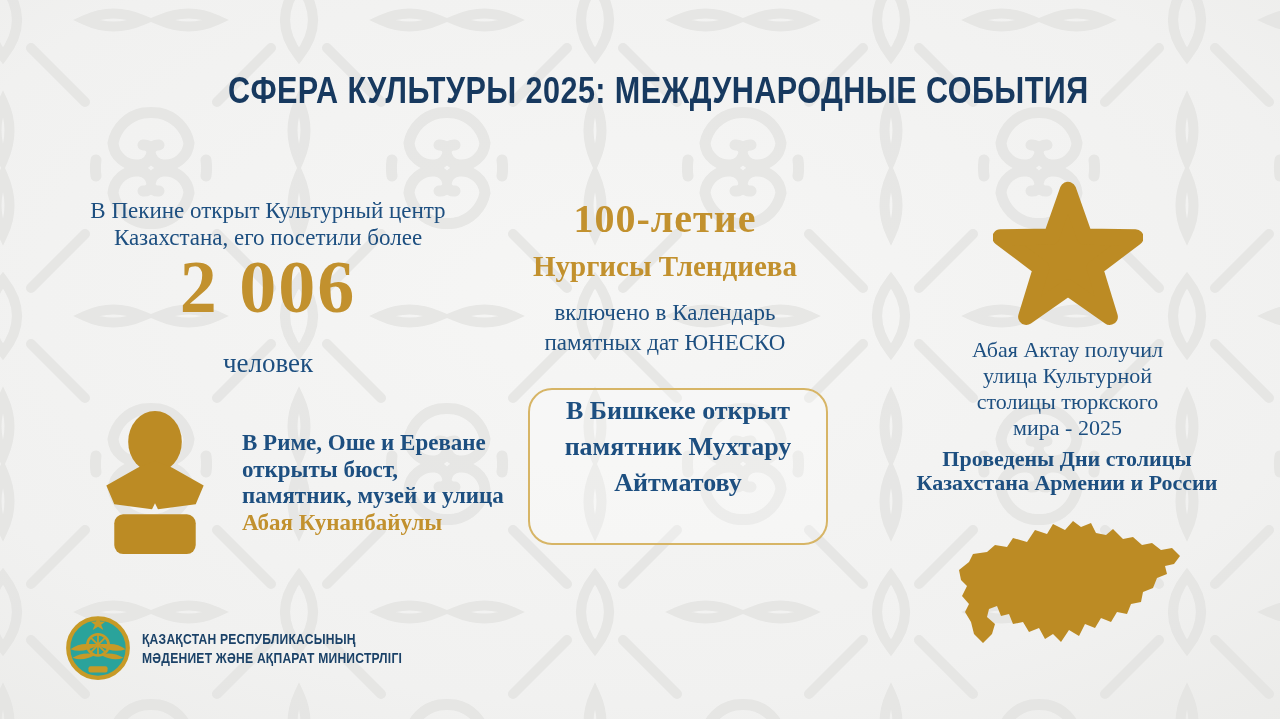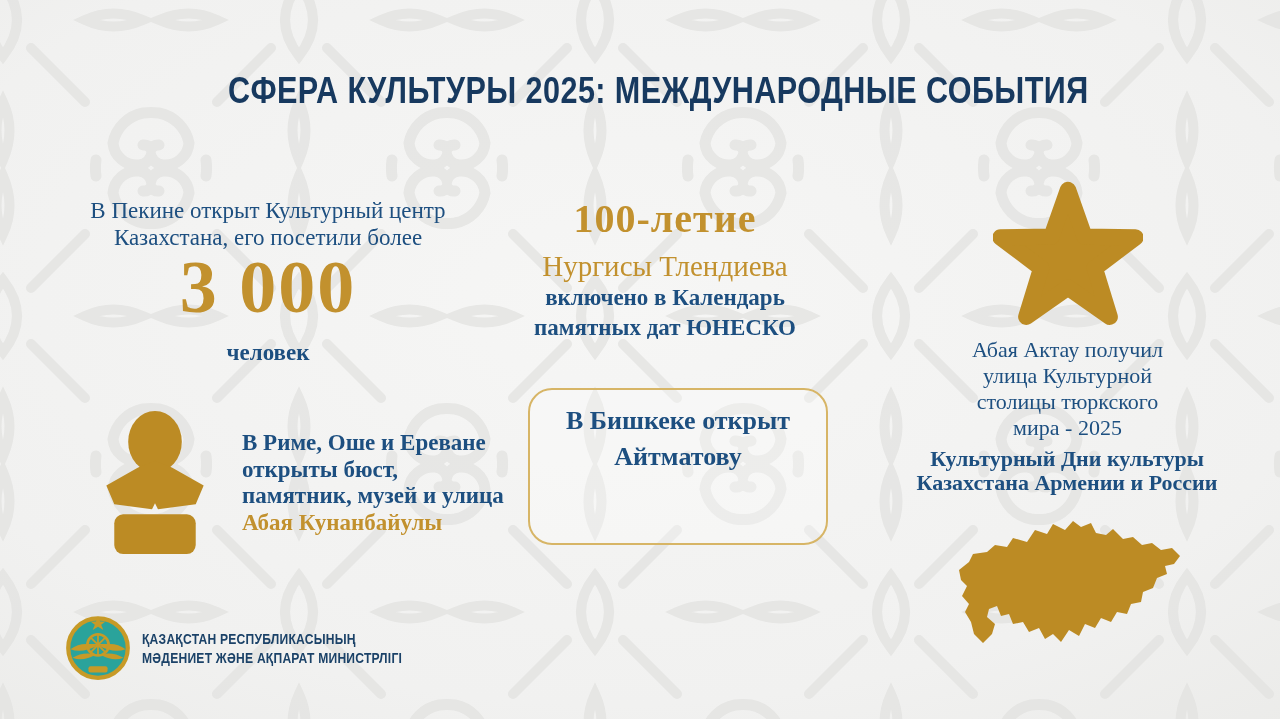--- a/index.html
+++ b/index.html
@@ -14,38 +14,38 @@
   .b{font-weight:normal;}
 
   .title-wrap{left:0;top:70px;width:1228px;text-align:center;margin-left:44px;}
   .title-inner{display:inline-block;transform:scaleX(0.85);transform-origin:center;
     white-space:nowrap;font-family:"Liberation Sans",sans-serif;font-weight:bold;
     font-size:36px;letter-spacing:0.5px;color:#17395f;}
 
   .bj-head{left:62px;top:197px;width:412px;font-size:23px;font-weight:normal;line-height:27px;}
   .bj-num{left:62px;top:244px;width:412px;font-size:74px;font-weight:bold;line-height:86px;
           letter-spacing:2px;white-space:nowrap;}
-  .bj-cap{left:62px;top:340px;width:412px;font-size:23px;font-weight:bold;}
+  .bj-cap{left:62px;top:348px;width:412px;font-size:27px;font-weight:normal;}
 
   .tl{left:480px;top:190px;width:370px;}
   .tl-head{font-size:40px;font-weight:bold;line-height:58px;letter-spacing:1px;}
-  .tl-name{font-size:29px;font-weight:normal;line-height:33px;margin-top:2px;}
-  .tl-sub{font-size:23px;font-weight:bold;line-height:30px;}
+  .tl-name{font-size:29px;font-weight:bold;line-height:33px;margin-top:2px;}
+  .tl-sub{font-size:23px;font-weight:normal;line-height:30px;margin-top:15px;}
 
   .star-box{left:993px;top:178px;width:150px;height:148px;}
   .aktau{left:925px;top:337px;width:285px;font-size:22px;line-height:26px;}
   .cdays{left:887px;top:447px;width:360px;font-size:22px;font-weight:bold;line-height:24px;}
 
   .bust-box{left:100px;top:411px;width:110px;height:147px;}
   .abai{left:242px;top:430px;width:290px;font-size:23px;line-height:26.5px;font-weight:bold;}
   .abai .nm{font-weight:bold;}
 
   .bk-box{left:528px;top:388px;width:300px;height:157px;box-sizing:border-box;
           border:2px solid #d7b566;border-radius:24px;background:rgba(255,255,255,0.25);}
-  .bk-text{padding-top:13px;font-size:26px;font-weight:bold;line-height:36px;}
+  .bk-text{padding-top:3px;font-size:26px;font-weight:bold;line-height:36px;}
 
   .map-box{left:944px;top:512px;width:242px;height:140px;}
 
   .emblem-box{left:64px;top:613px;width:68px;height:68px;}
   .footer-text{left:142px;top:629px;transform:scaleX(0.78);transform-origin:left top;
     font-family:"Liberation Sans",sans-serif;font-weight:bold;font-size:15.5px;
     line-height:19px;letter-spacing:0.3px;color:#1b4268;white-space:nowrap;}
 </style>
 </head>
 <body>
@@ -83,21 +83,21 @@
 
   <div class="abs title-wrap">
     <span class="title-inner">СФЕРА КУЛЬТУРЫ 2025: МЕЖДУНАРОДНЫЕ СОБЫТИЯ</span>
   </div>
 
   <div>
     <div class="abs bj-head blue center">
       <div>В Пекине открыт Культурный центр</div>
       <div>Казахстана, его посетили более</div>
     </div>
-    <div class="abs bj-num gold center">3 000</div>
+    <div class="abs bj-num gold center">2 006</div>
     <div class="abs bj-cap blue center">человек</div>
   </div>
 
   <div class="abs tl center">
     <div class="tl-head gold">100-летие</div>
     <div class="tl-name gold">Нургисы Тлендиева</div>
     <div class="tl-sub blue">
       <div>включено в Календарь</div>
       <div>памятных дат ЮНЕСКО</div>
     </div>
@@ -107,21 +107,21 @@
     <svg class="abs star-box" viewBox="0 0 100 100">
       <path fill="#bc8b24" stroke="#bc8b24" stroke-width="11" stroke-linejoin="round" d="M50,8 L61.2,39.6 L95.6,40.2 L68.1,60.9 L78.2,93.8 L50,74 L21.8,93.8 L31.9,60.9 L4.4,40.2 L38.8,39.6 Z"></path>
     </svg>
     <div class="abs aktau blue center">
       <div><span>Абая </span><span class="b">Актау</span><span> получил</span></div>
       <div>улица Культурной</div>
       <div>столицы тюркского</div>
       <div>мира - 2025</div>
     </div>
     <div class="abs cdays blue center">
-      <div>Культурный Дни культуры</div>
+      <div>Проведены Дни столицы</div>
       <div>Казахстана Армении и России</div>
     </div>
   </div>
 
   <div>
     <svg class="abs bust-box" viewBox="0 0 110 148">
       <g fill="#bc8b24">
         <ellipse cx="55" cy="31" rx="27" ry="31"></ellipse>
         <polygon points="55,50 72,57 104,75 96,94 58,99 55,93 52,99 14,94 6,75 38,57"></polygon>
         <rect x="14" y="104" width="82" height="40" rx="9"></rect>
@@ -131,20 +131,21 @@
       <div>В Риме, Оше и Ереване</div>
       <div>открыты бюст,</div>
       <div>памятник, музей и улица</div>
       <div class="gold nm">Абая Кунанбайулы</div>
     </div>
   </div>
 
   <div class="abs bk-box">
     <div class="bk-text blue center">
       <div>В Бишкеке открыт</div>
+      <div>памятник Мухтару</div>
       <div>Айтматову</div>
     </div>
   </div>
 
   <svg class="abs map-box" viewBox="0 0 240 140">
     <polygon fill="#bc8b24" points="14,58 24,50 28,42 42,40 50,33 62,35 68,26 82,30 90,18
       102,22 108,12 120,18 128,9 136,15 146,11 151,21 161,23 168,17 178,27 188,25 197,33
       207,31 216,38 227,36 235,44 229,52 220,54 222,62 212,66 208,76 198,80 196,90 186,92
       182,102 172,100 166,110 156,106 150,116 140,112 134,124 124,118 116,130 108,122
       100,127 94,116 84,120 78,110 68,112 64,102 56,104 52,94 44,97 42,105 50,112 47,122

